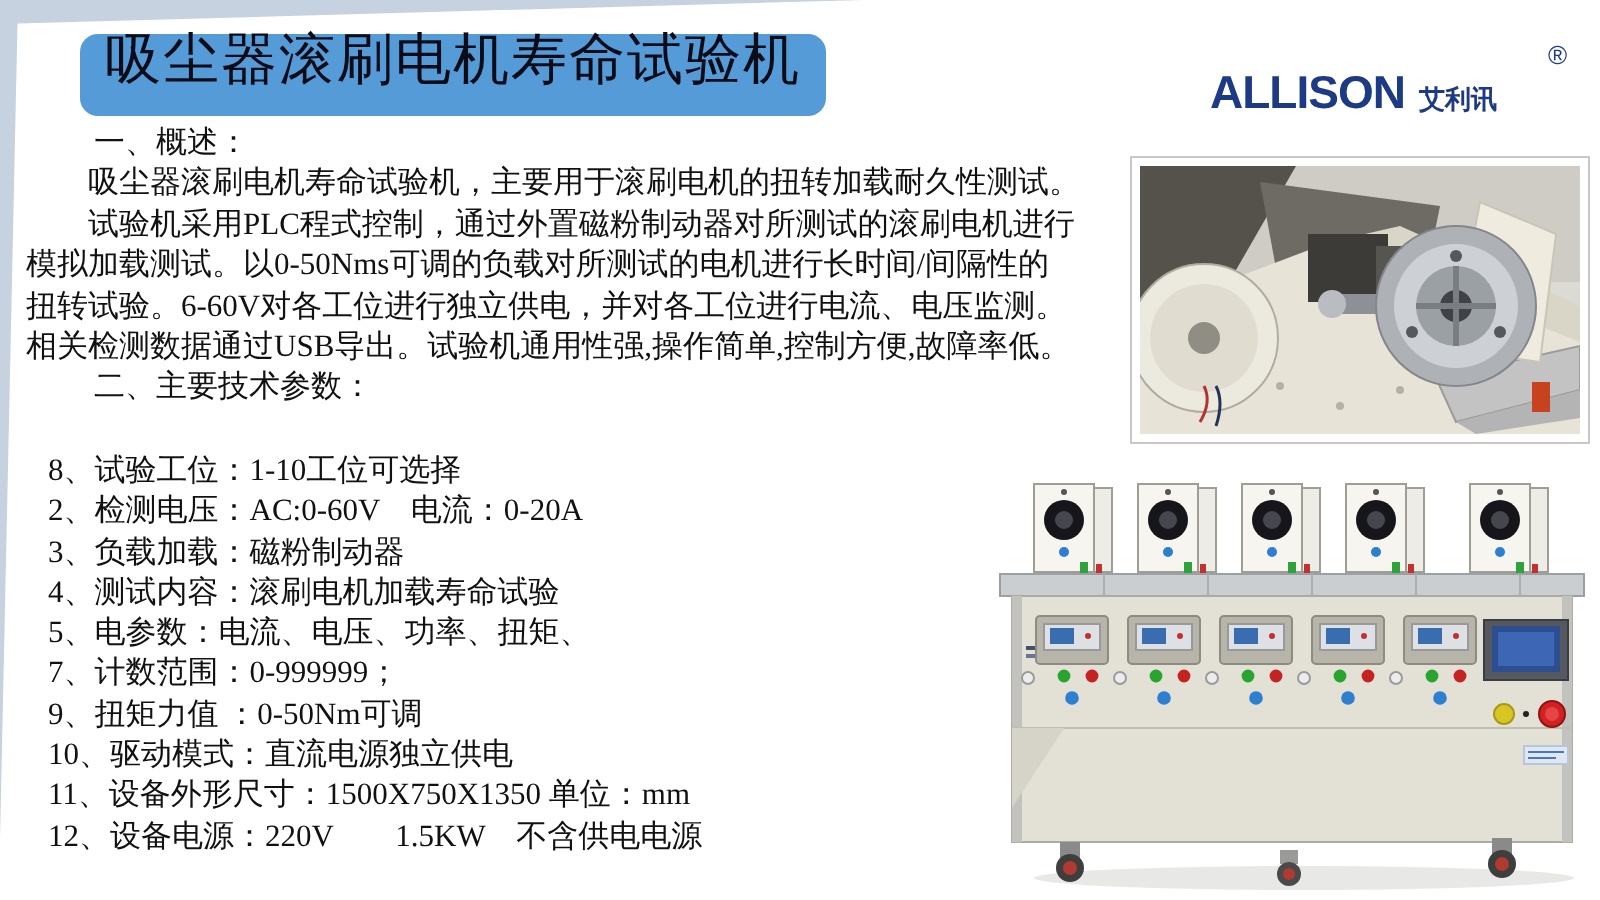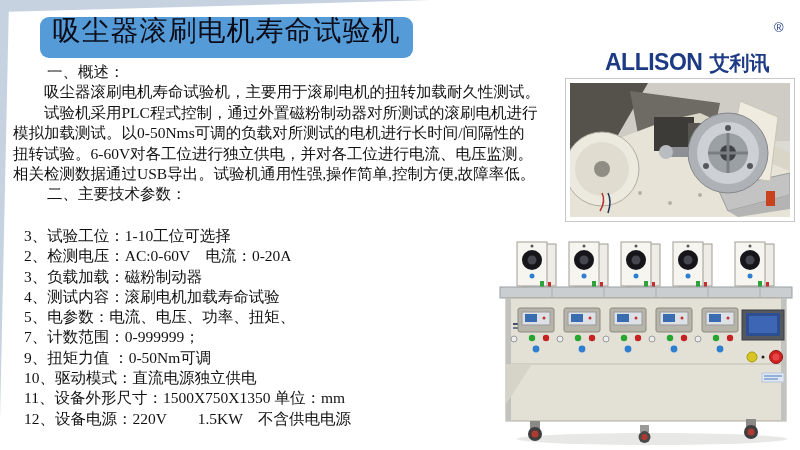--- a/index.html
+++ b/index.html
@@ -37,24 +37,23 @@
   .title-banner .title-text{
     font-size:28px;line-height:28px;color:#0c0c18;
     letter-spacing:1px;white-space:nowrap;
   }
   .brand{
     position:absolute;left:605px;top:33px;height:24px;
     display:flex;align-items:baseline;gap:7px;
     color:var(--logo-navy);
     font-family:"Liberation Sans","DejaVu Sans",sans-serif;
     white-space:nowrap;
-    margin-top:16px;
   }
   .brand .brand-en{font-size:23px;font-weight:700;letter-spacing:-0.5px;}
-  .brand .brand-cn{font-size:20px;font-weight:700;}
+  .brand .brand-cn{font-size:13px;font-weight:700;}
   .brand-reg{
     position:absolute;left:774px;top:20px;
     font-size:13px;color:var(--logo-navy);
     font-family:"Liberation Sans","DejaVu Sans",sans-serif;
   }
   .overview-block{
     position:absolute;left:13px;top:62px;width:552px;
     font-size:15.5px;line-height:20.4px;
     white-space:nowrap;
   }
@@ -95,21 +94,21 @@
   <div class="heading">一、概述：</div>
   <div>　　吸尘器滚刷电机寿命试验机，主要用于滚刷电机的扭转加载耐久性测试。</div>
   <div>　　试验机采用PLC程式控制，通过外置磁粉制动器对所测试的滚刷电机进行</div>
   <div>模拟加载测试。以0-50Nms可调的负载对所测试的电机进行长时间/间隔性的</div>
   <div>扭转试验。6-60V对各工位进行独立供电，并对各工位进行电流、电压监测。</div>
   <div>相关检测数据通过USB导出。试验机通用性强,操作简单,控制方便,故障率低。</div>
   <div class="heading">二、主要技术参数：</div>
 </div>
 
 <div class="specs-block">
-  <div>3、试验工位：1-10工位可选择</div>
+  <div>8、试验工位：1-10工位可选择</div>
   <div>2、检测电压：AC:0-60V　电流：0-20A</div>
   <div>3、负载加载：磁粉制动器</div>
   <div>4、测试内容：滚刷电机加载寿命试验</div>
   <div>5、电参数：电流、电压、功率、扭矩、</div>
   <div>7、计数范围：0-999999；</div>
   <div>9、扭矩力值 ：0-50Nm可调</div>
   <div>10、驱动模式：直流电源独立供电</div>
   <div>11、设备外形尺寸：1500X750X1350 单位：mm</div>
   <div>12、设备电源：220V　　1.5KW　不含供电电源</div>
 </div>

